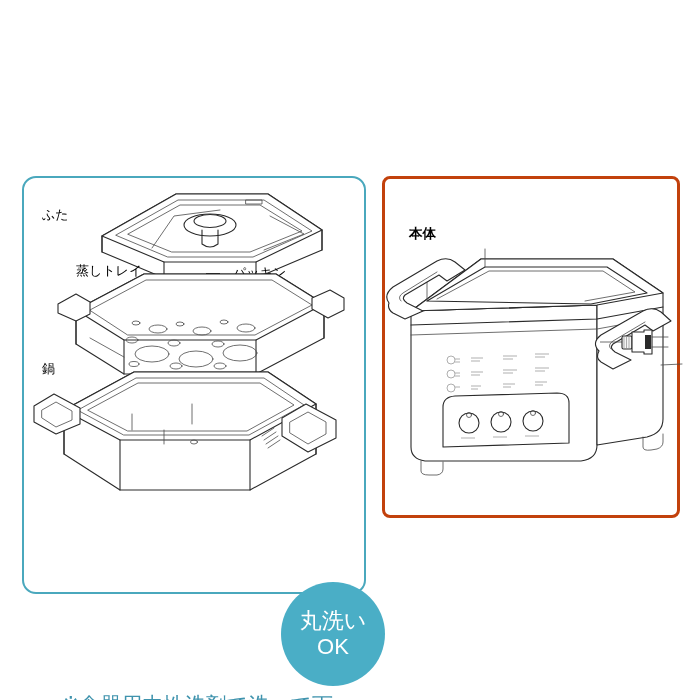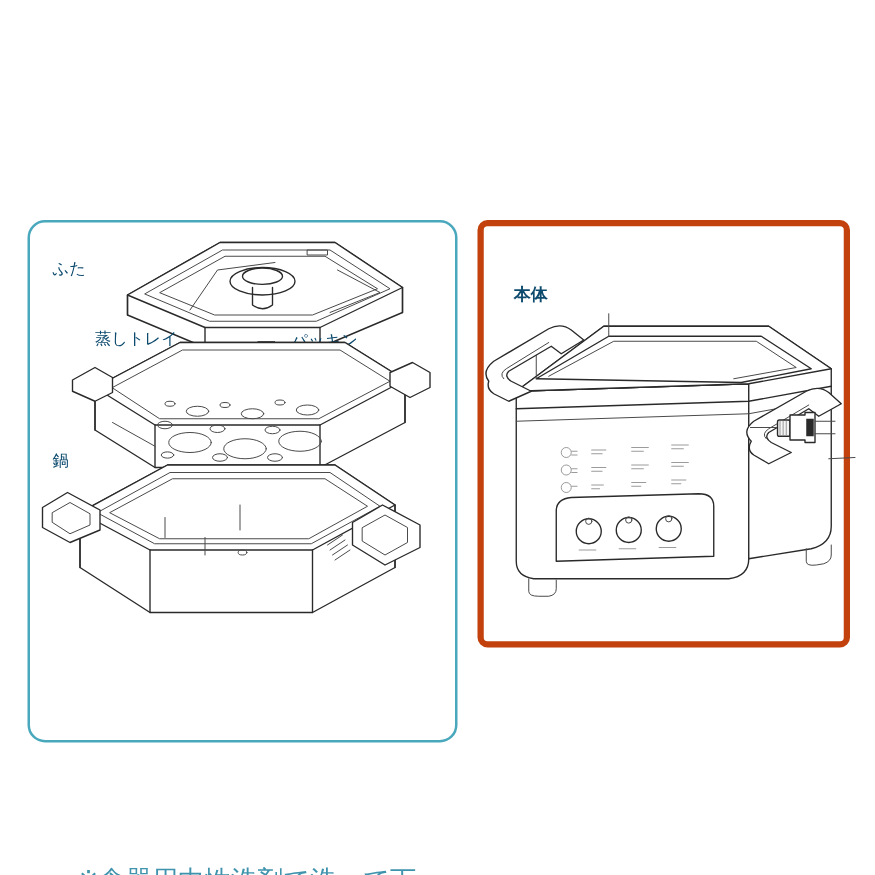--- a/index.html
+++ b/index.html
@@ -37,29 +37,29 @@
   .panel { position: absolute; background: #ffffff; }
   #panel-washable {
     left: 22px; top: 176px;
     width: 344px; height: 418px;
     border: 2px solid #4aa8bd;
     border-radius: 14px;
   }
   #panel-not-washable {
     left: 382px; top: 176px;
     width: 298px; height: 342px;
-    border: 5px solid #c2410c;
+    border: 3px solid #c2410c;
     border-radius: 8px;
   }
 
   
   .part-label {
     position: absolute;
     font-size: 13px;
-    color: #0c4a6e;
+    color: #000000;
     white-space: nowrap;
   }
   .part-label.bold { font-weight: bold; font-size: 13.5px; }
 
   #label-futa      { left: 18px;  top: 28px; }
   #label-tray      { left: 8px;   top: 84px; margin-left: 44px; }
   #label-packing   { left: 196px; top: 86px; margin-left: 13px; }
   #label-nabe      { left: 18px;  top: 182px; }
   #label-hontai    { left: 24px;  top: 46px; }
 
@@ -210,20 +210,24 @@
           <path d="M238 78 L250 70"></path>
             <path d="M240 82 L252 74"></path>
           <path d="M242 86 L254 78"></path>
             <path d="M244 90 L256 82"></path>
         </g>
       </svg>
     </div>
 
     <span class="part-label" id="label-nabe">鍋</span>
 
+    <div class="badge" id="badge-washable">
+      <span>丸洗い</span>
+      <span class="ln2">OK</span>
+    </div>
 
     <div id="note-text">※食器用中性洗剤で洗って下さい</div>
   </div>
 
   <div class="panel" id="panel-not-washable">
 
     <div class="art" style="top:40px">
       <svg width="298" height="280" viewBox="0 0 298 280">
         <g class="ln">
 

